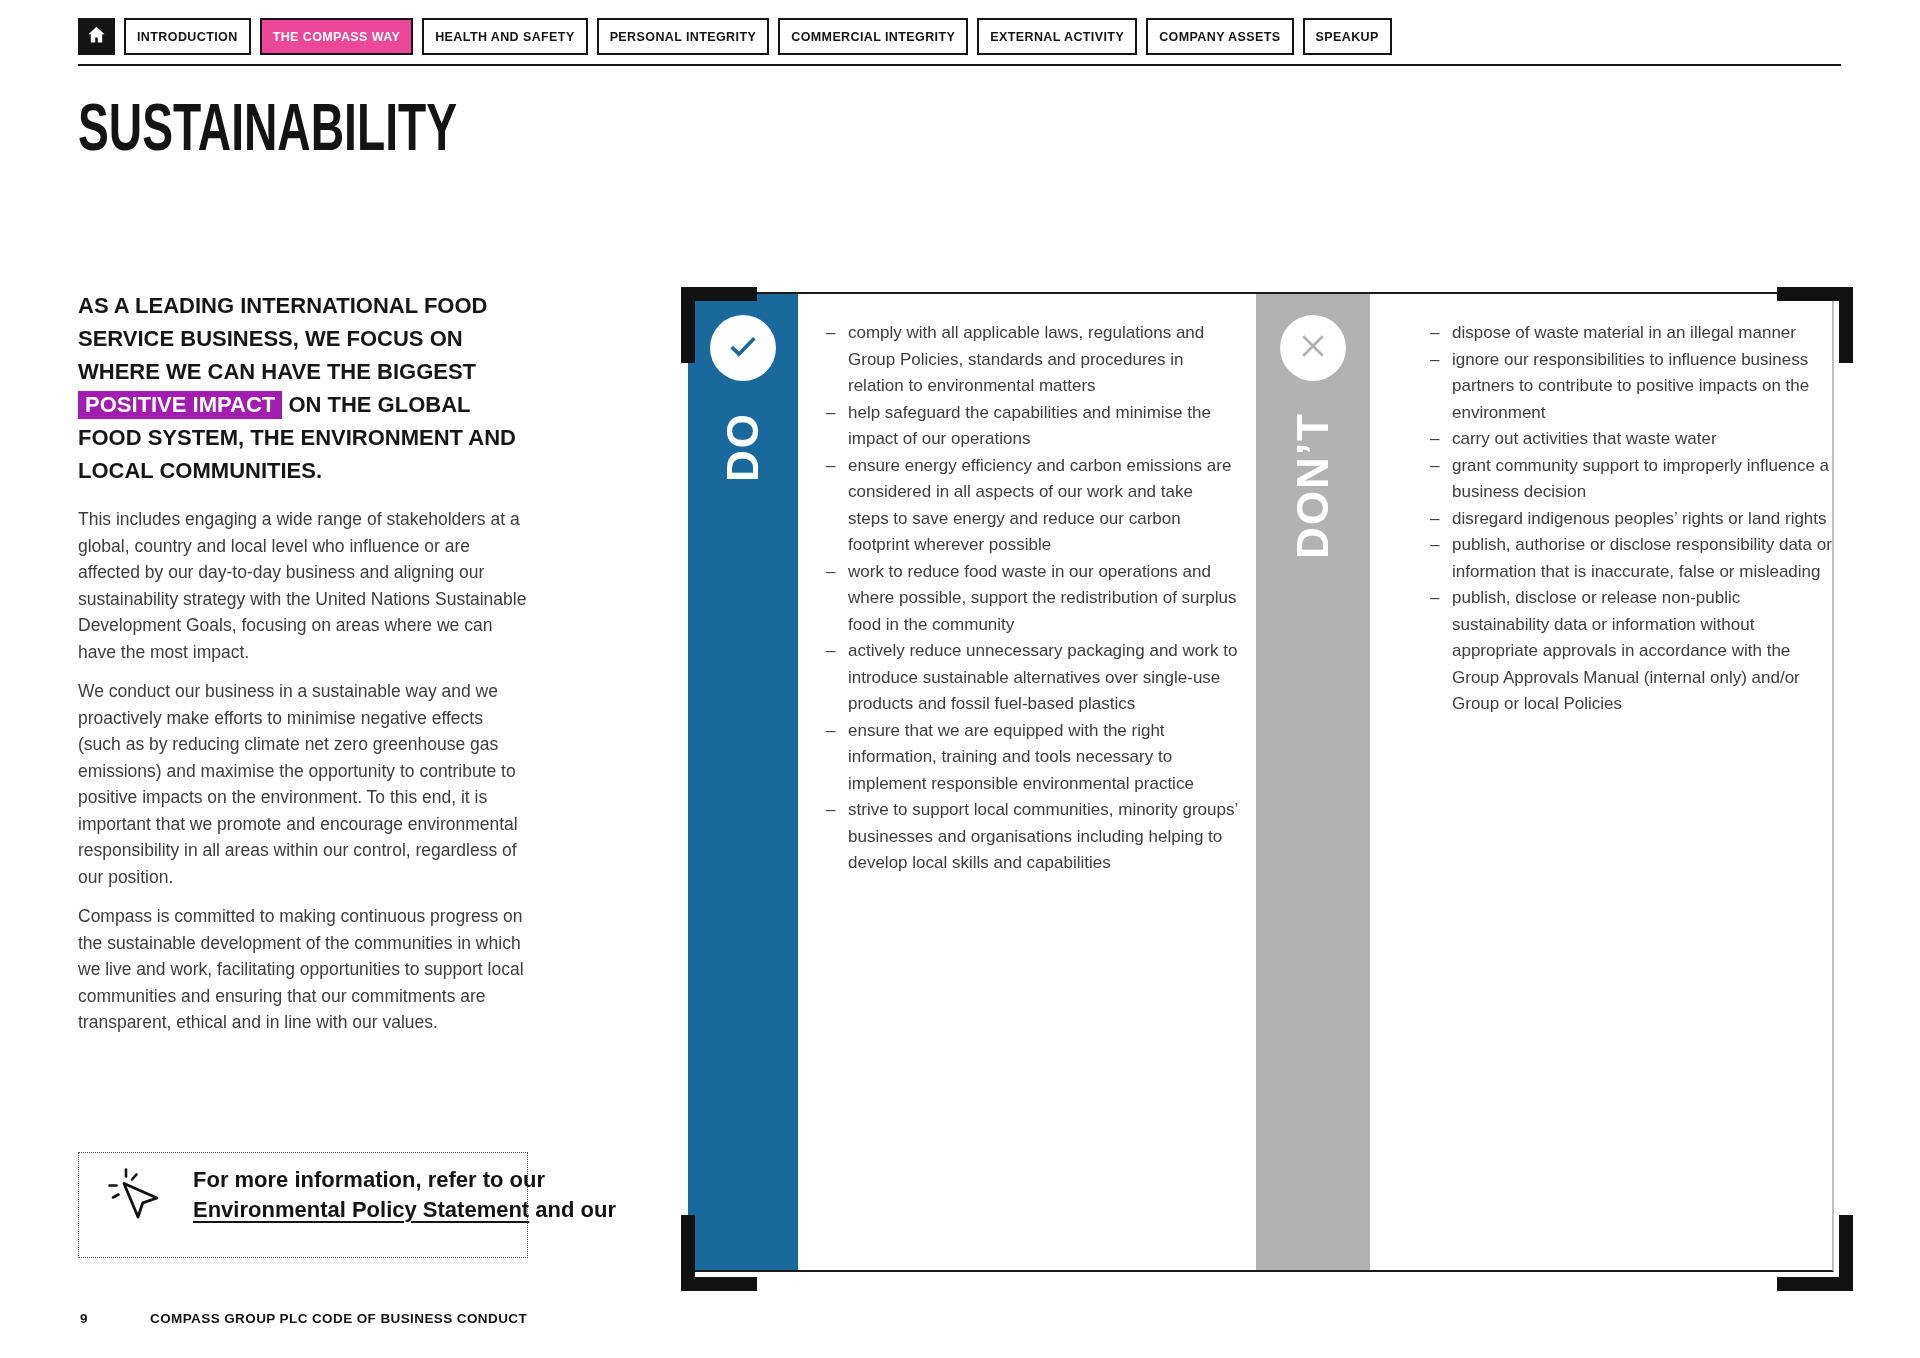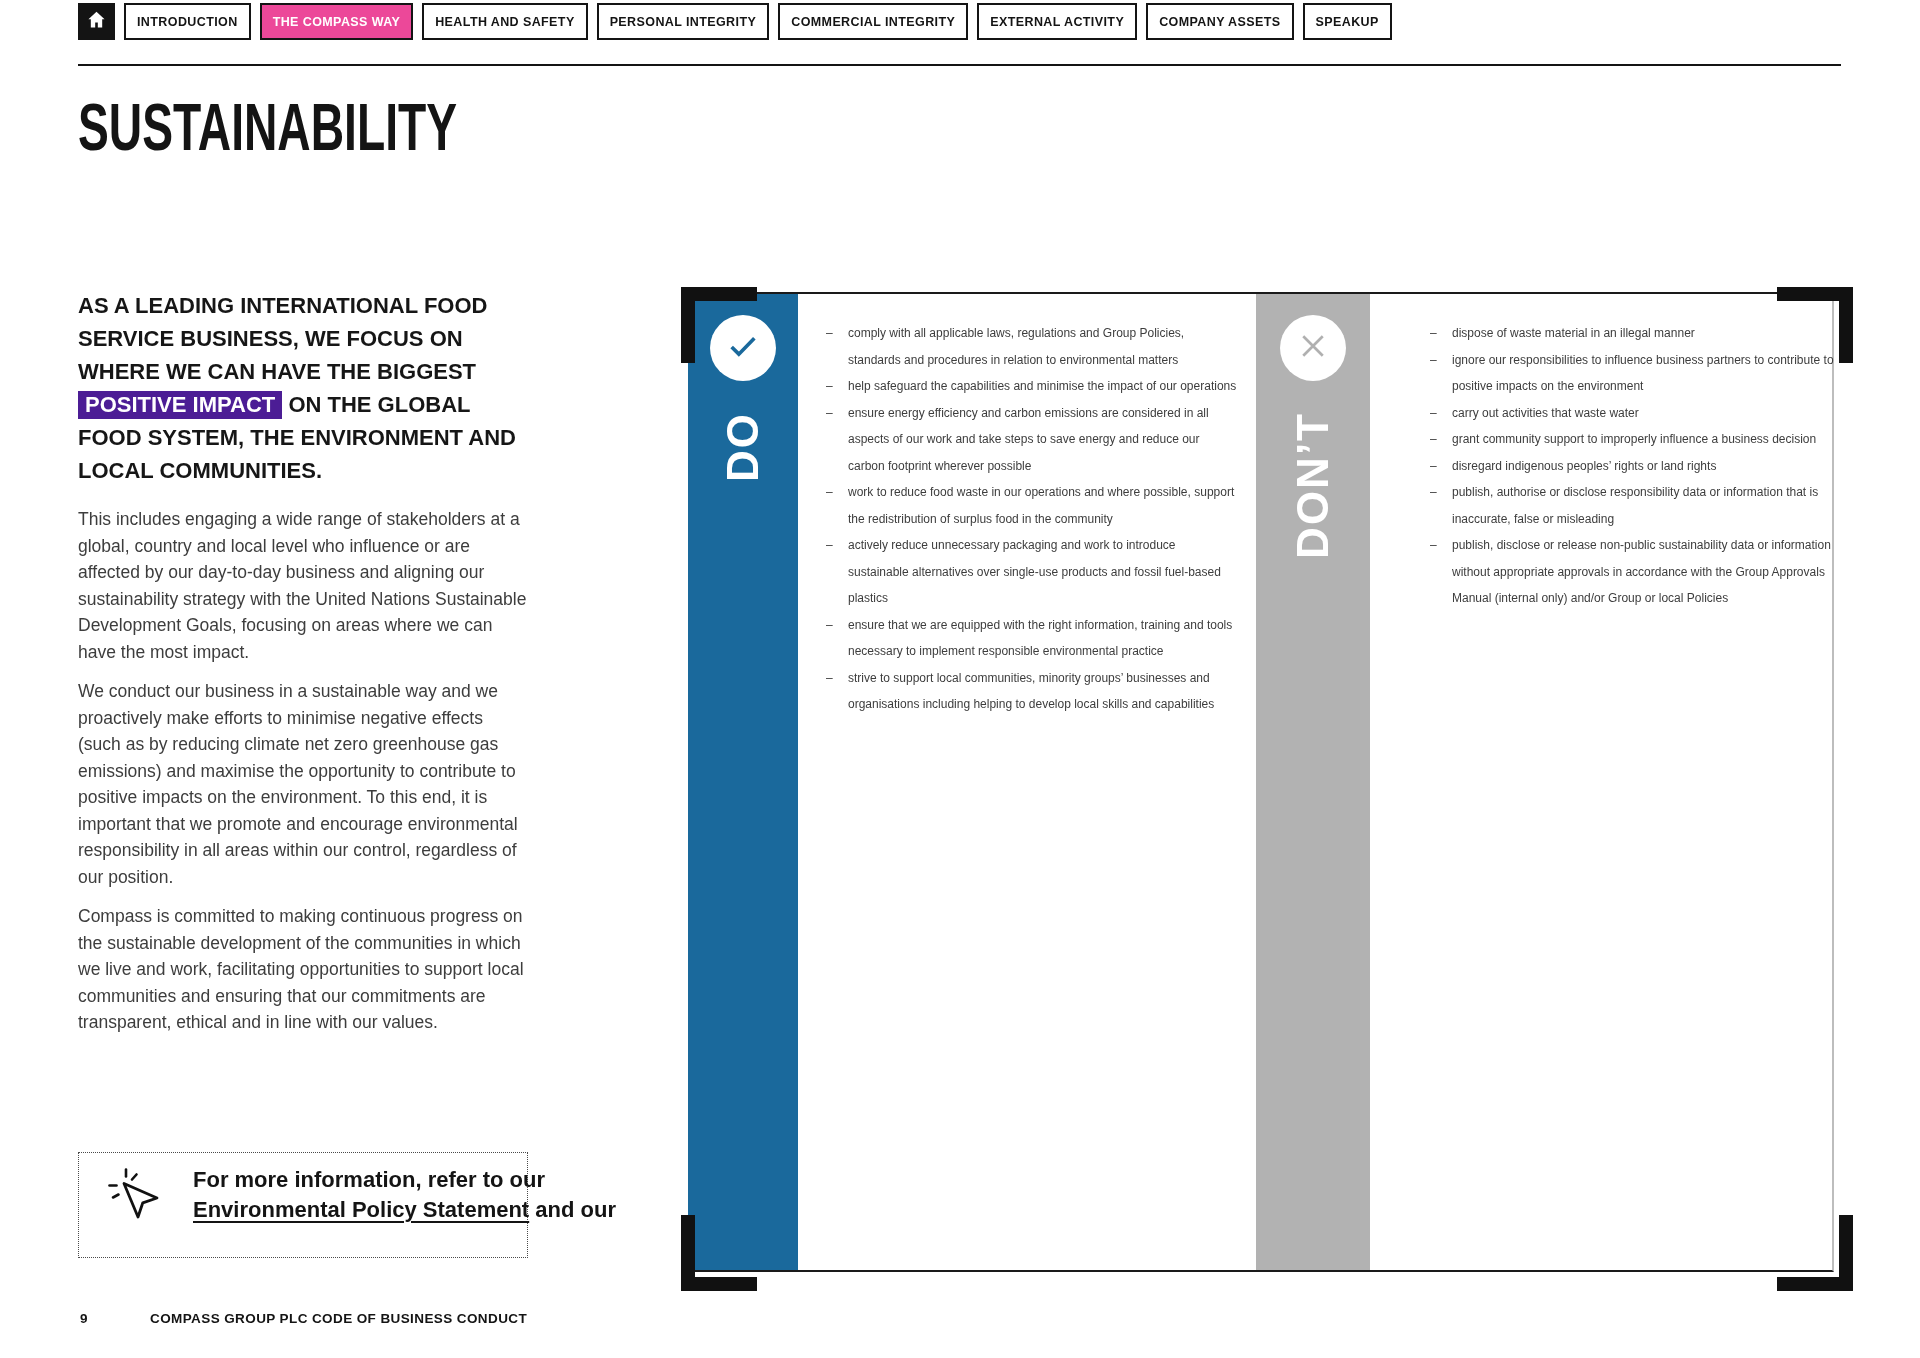--- a/index.html
+++ b/index.html
@@ -1,33 +1,33 @@
 <!DOCTYPE html>
 <html><head>
 <meta charset="utf-8">
 <style>
   html,body{margin:0;padding:0;}
   body{
     width:1920px;height:1358px;position:relative;background:#ffffff;
     font-family:"Liberation Sans",sans-serif;color:#141414;overflow:hidden;
   }
   
-  .nav{position:absolute;left:78px;top:3px;display:flex;gap:9px;align-items:stretch;}
+  .nav{position:absolute;left:78px;top:18px;display:flex;gap:9px;align-items:stretch;}
   .home-btn{width:37px;height:37px;background:#141414;display:flex;align-items:center;justify-content:center;cursor:pointer;}
   .tab{display:flex;align-items:center;height:33px;border:2px solid #141414;background:#fff;
        padding:0 11px;font-size:12.5px;font-weight:700;letter-spacing:0.4px;color:#141414;white-space:nowrap;cursor:pointer;}
   .tab.active{background:#ec4899;color:#ffffff;}
   .nav-rule{position:absolute;left:78px;top:64px;width:1763px;height:2px;background:#141414;}
   
   .page-title{position:absolute;left:78px;top:92px;font-size:66px;line-height:70px;font-weight:800;
               letter-spacing:0px;transform:scaleX(0.70);transform-origin:left top;white-space:nowrap;color:#141414;}
   
   .left-col{position:absolute;left:78px;top:289px;width:452px;}
   .lead{font-size:22px;line-height:33px;font-weight:700;color:#161616;margin:0 0 19px 0;}
-  .hl{background:#4c1d95;color:#ffffff;padding:1px 7px 2px 7px;}
+  .hl{background:#a21caf;color:#ffffff;padding:1px 7px 2px 7px;}
   .para{font-size:17.5px;line-height:26.5px;color:#3d3d3d;margin:0 0 13px 0;}
   
   .info-box{position:absolute;left:78px;top:1152px;width:450px;height:106px;
             border:1.5px dotted #4a4a4a;box-sizing:border-box;background:#fff;}
   .ib-icon{position:absolute;left:26px;top:12px;}
   .ib-text{position:absolute;left:114px;top:12px;font-size:22px;font-weight:700;color:#141414;line-height:30px;white-space:nowrap;}
   .lnk{text-decoration:underline;text-decoration-thickness:2px;text-underline-offset:3.5px;cursor:pointer;}
   
   .panel{position:absolute;left:688px;top:292px;width:1146px;height:980px;box-sizing:border-box;
          border-top:2px solid #1a1a1a;border-bottom:2px solid #1a1a1a;border-right:2px solid #bdbdbd;background:#fff;}
@@ -35,21 +35,21 @@
   .strip-do{left:0;width:110px;}
   .strip-dont{left:568px;width:114px;}
   .badge{position:absolute;left:50%;transform:translateX(-50%);top:21px;width:66px;height:66px;border-radius:50%;
          background:#ffffff;display:flex;align-items:center;justify-content:center;}
   .vlabel{position:absolute;top:118px;left:0;width:100%;display:flex;justify-content:center;}
   .vlabel span{writing-mode:vertical-rl;transform:rotate(180deg);font-size:44px;font-weight:700;
                color:#ffffff;letter-spacing:2px;white-space:nowrap;}
   .dlist{position:absolute;top:26px;width:412px;}
   .do-list{left:138px;}
   .dont-list{left:742px;}
-  .ditem{position:relative;padding-left:22px;font-size:12px;line-height:26.5px;color:#3d3d3d;}
+  .ditem{position:relative;padding-left:22px;font-size:17px;line-height:26.5px;color:#3d3d3d;}
   .ditem::before{content:"\2013";position:absolute;left:0;top:0;color:#3d3d3d;}
   
   .bk{position:absolute;width:62px;height:62px;}
   .bk-tl{left:681px;top:287px;border-top:14px solid #111;border-left:14px solid #111;}
   .bk-tr{left:1777px;top:287px;border-top:14px solid #111;border-right:14px solid #111;}
   .bk-bl{left:681px;top:1215px;border-bottom:14px solid #111;border-left:14px solid #111;}
   .bk-br{left:1777px;top:1215px;border-bottom:14px solid #111;border-right:14px solid #111;}
   
   .footer-num{position:absolute;left:80px;top:1311px;font-size:13.5px;font-weight:700;color:#141414;}
   .footer-title{position:absolute;left:150px;top:1311px;font-size:13.5px;font-weight:700;letter-spacing:0.4px;color:#141414;}

